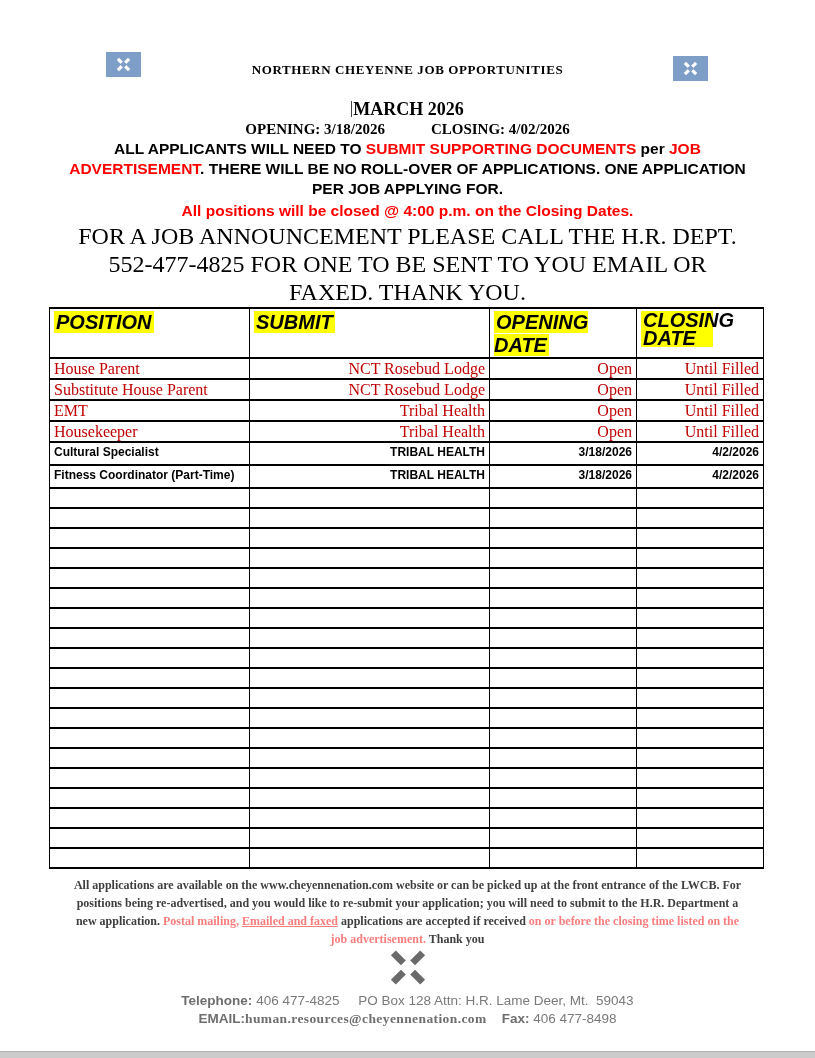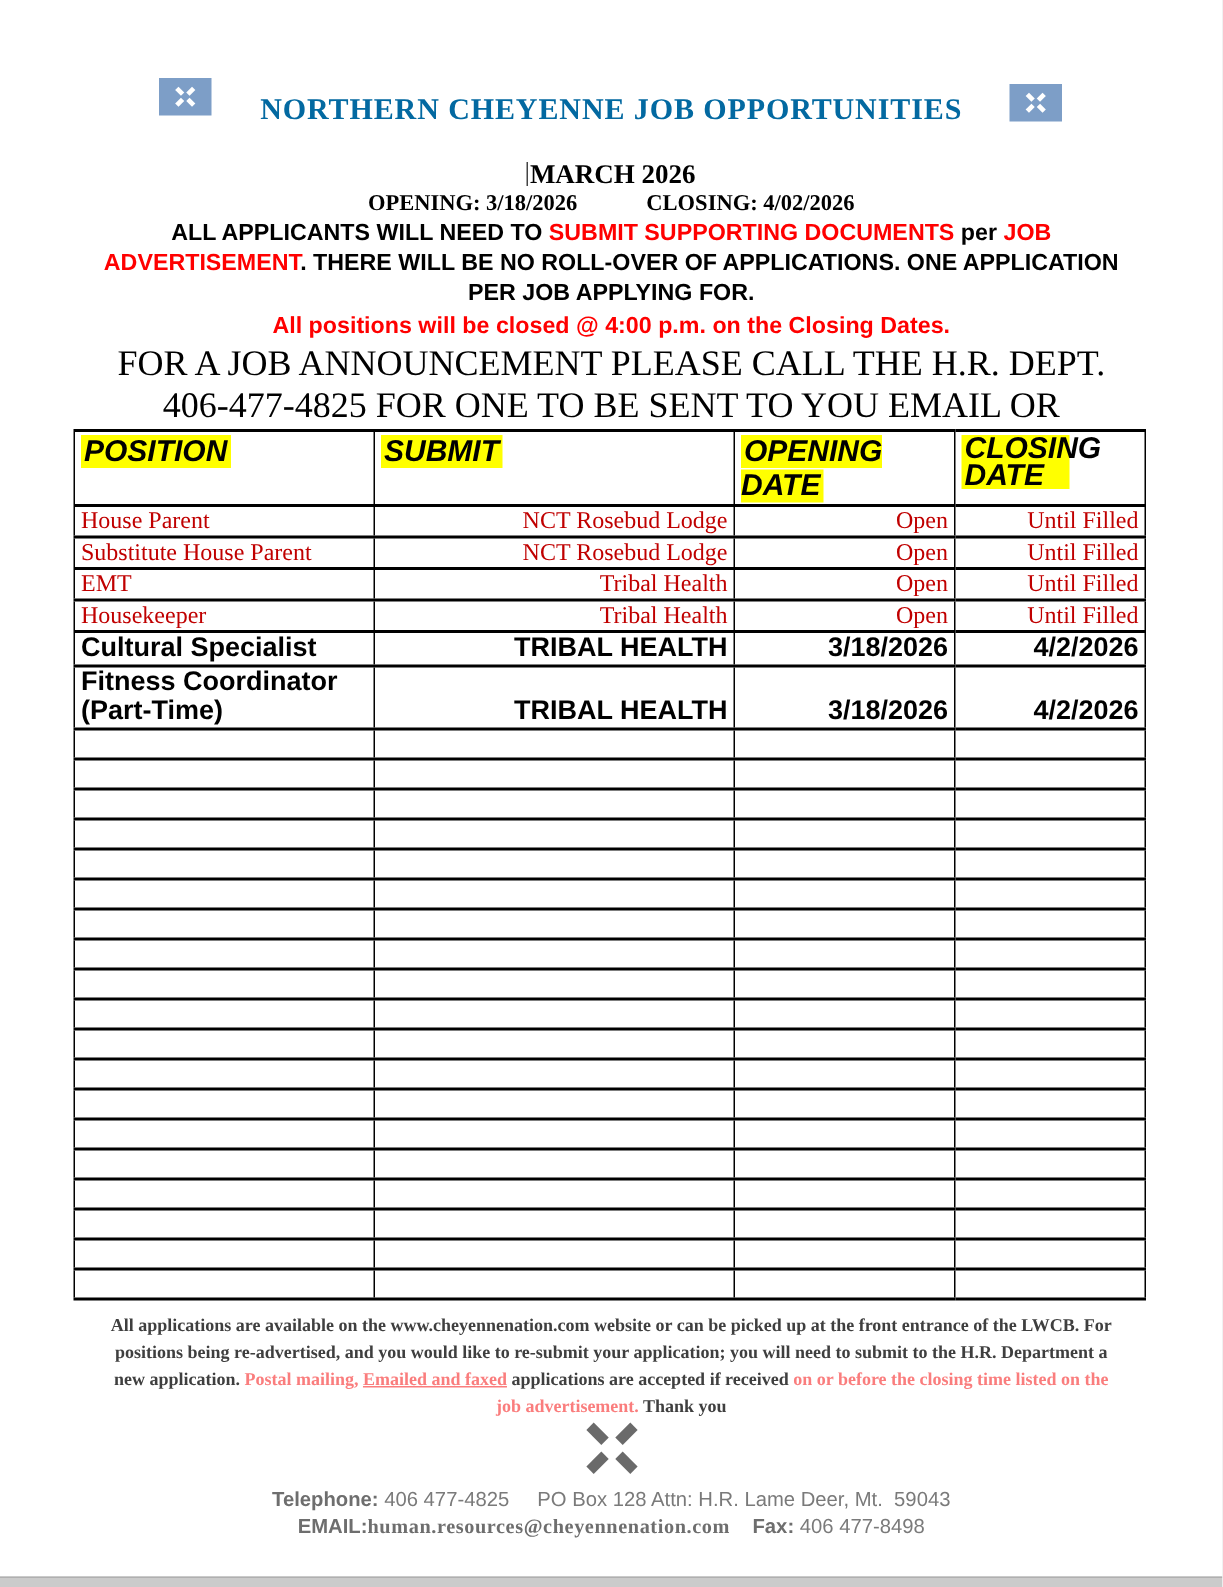--- a/index.html
+++ b/index.html
@@ -24,23 +24,23 @@
   }
   .star-badge.left  { left: 106px; top: 52px; }
   .star-badge.right { left: 673px; top: 56px; }
   .star-badge svg { display: block; }
 
   .doc-title {
     padding-top: 62px;
     text-align: center;
     font-family: "Liberation Serif", serif;
     font-weight: bold;
-    font-size: 20px;
+    font-size: 13px;
     letter-spacing: 0.6px;
-    color: #0369a1;
+    color: #000000;
   }
 
   .month-line {
     margin-top: 21px;
     text-align: center;
     font-family: "Liberation Serif", serif;
     font-weight: bold;
     font-size: 18px;
     color: #000;
   }
@@ -127,21 +127,21 @@
   tr.row-red td {
     height: 21px;
     font-family: "Liberation Serif", serif;
     font-size: 16px;
     color: #c00000;
     vertical-align: middle;
   }
   tr.row-black td {
     height: 21px;
     font-weight: bold;
-    font-size: 18px;
+    font-size: 12px;
     color: #000;
     vertical-align: bottom;
     padding-bottom: 2px;
     line-height: 19px;
   }
   tr.row-empty td { height: 20px; font-size: 11px; }
 
   
   .footer-note {
     margin: 7px auto 0;
@@ -218,21 +218,22 @@
     <span>OPENING: 3/18/2026</span>
     <span>CLOSING: 4/02/2026</span>
   </div>
 
   <div class="notice"><span>ALL APPLICANTS WILL NEED TO </span><span class="seg-red">SUBMIT SUPPORTING DOCUMENTS</span><span> per </span><span class="seg-red">JOB ADVERTISEMENT</span><span>. THERE WILL BE NO ROLL-OVER OF APPLICATIONS. ONE APPLICATION PER JOB APPLYING FOR.</span></div>
 
   <div class="closing-notice">All positions will be closed @ 4:00 p.m. on the Closing Dates.</div>
 
   <div class="announcement">
     <div>FOR A JOB ANNOUNCEMENT PLEASE CALL THE H.R. DEPT.</div>
-    <div>406-477-4825 FOR ONE TO BE SENT TO YOU EMAIL OR</div>
+    <div>552-477-4825 FOR ONE TO BE SENT TO YOU EMAIL OR</div>
+    <div>FAXED. THANK YOU.</div>
   </div>
 
   <table class="jobs">
     <colgroup>
       <col style="width:200px">
         <col style="width:240px">
         <col style="width:147px">
         <col style="width:127px">
     </colgroup>
     <thead>

